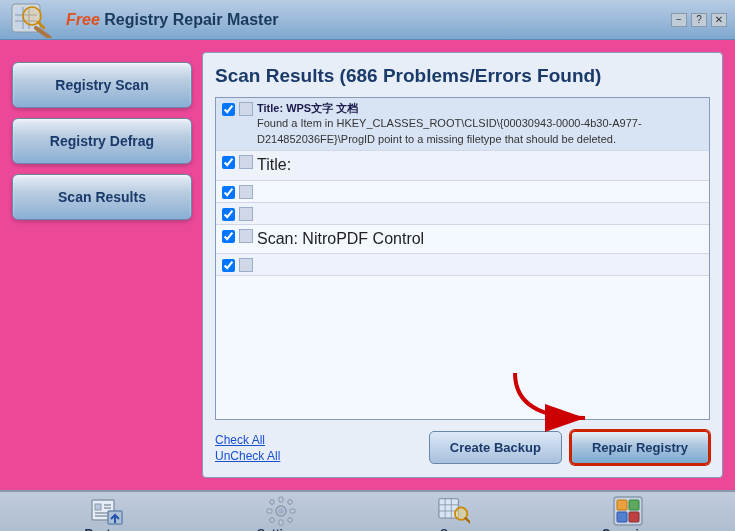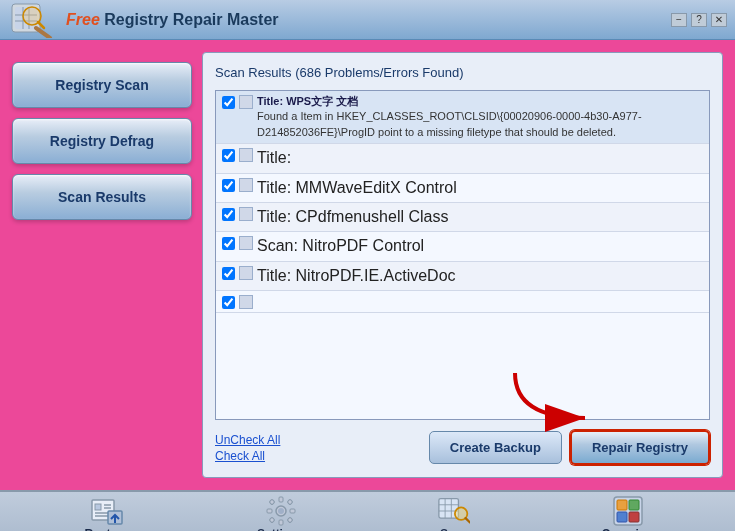--- a/index.html
+++ b/index.html
@@ -91,22 +91,22 @@
     .content {
       flex: 1;
       background: #e8eef8;
       border: 1px solid #8899bb;
       border-radius: 4px;
       padding: 12px;
       display: flex;
       flex-direction: column;
     }
     .content-title {
-      font-size: 13px;
-      font-weight: normal;
+      font-size: 19px;
+      font-weight: bold;
       color: #1a3a6a;
       margin-bottom: 10px;
     }
 
     
     .results-list {
       flex: 1;
       border: 1px solid #8899bb;
       background: #f4f8ff;
       overflow-y: auto;
@@ -286,65 +286,58 @@
   <div class="content">
     <div class="content-title">Scan Results (686 Problems/Errors Found)</div>
 
     <div class="results-list">
 
       <div class="result-item highlighted">
         <input type="checkbox" checked="" style="">
         <span class="result-item-icon"></span>
         <div class="result-item-text multiline">
           <div><span class="result-title-text">Title: WPS文字 文档</span></div>
-          <div>Found a Item in HKEY_CLASSES_ROOT\CLSID\{00020906-0000-4b30-A977-D214852036FE}\ProgID point to a missing filetype that should be deleted.</div>
+          <div>Found a Item in HKEY_CLASSES_ROOT\CLSID\{00030943-0000-4b30-A977-D214852036FE}\ProgID point to a missing filetype that should be deleted.</div>
         </div>
       </div>
 
       <div class="result-item">
         <input type="checkbox" checked="" style="">
         <span class="result-item-icon"></span>
         <div class="result-item-text">Title:</div>
       </div>
 
       <div class="result-item">
         <input type="checkbox" checked="" style="">
         <span class="result-item-icon"></span>
-        <div class="result-item-text">Title: MMWaveEditX Control</div>
       </div>
 
       <div class="result-item">
         <input type="checkbox" checked="" style="">
         <span class="result-item-icon"></span>
-        <div class="result-item-text">Title: CPdfmenushell Class</div>
       </div>
 
       <div class="result-item">
         <input type="checkbox" checked="" style="">
         <span class="result-item-icon"></span>
         <div class="result-item-text">Scan: NitroPDF Control</div>
       </div>
 
-      <div class="result-item">
-        <input type="checkbox" checked="" style="">
-        <span class="result-item-icon"></span>
-        <div class="result-item-text">Title: NitroPDF.IE.ActiveDoc</div>
-      </div>
 
       <div class="result-item">
         <input type="checkbox" checked="" style="">
         <span class="result-item-icon"></span>
       </div>
 
     </div>
 
     <div class="content-actions">
       <div class="link-group">
+        <a>Check All</a>
         <a>UnCheck All</a>
-        <a>Check All</a>
       </div>
       <button class="action-btn btn-backup">Create Backup</button>
       <button class="action-btn btn-repair">Repair Registry</button>
     </div>
   </div>
 </div>
 
 <div class="arrow-overlay">
   <svg width="100" height="70" viewBox="0 0 100 70">
     <defs>

